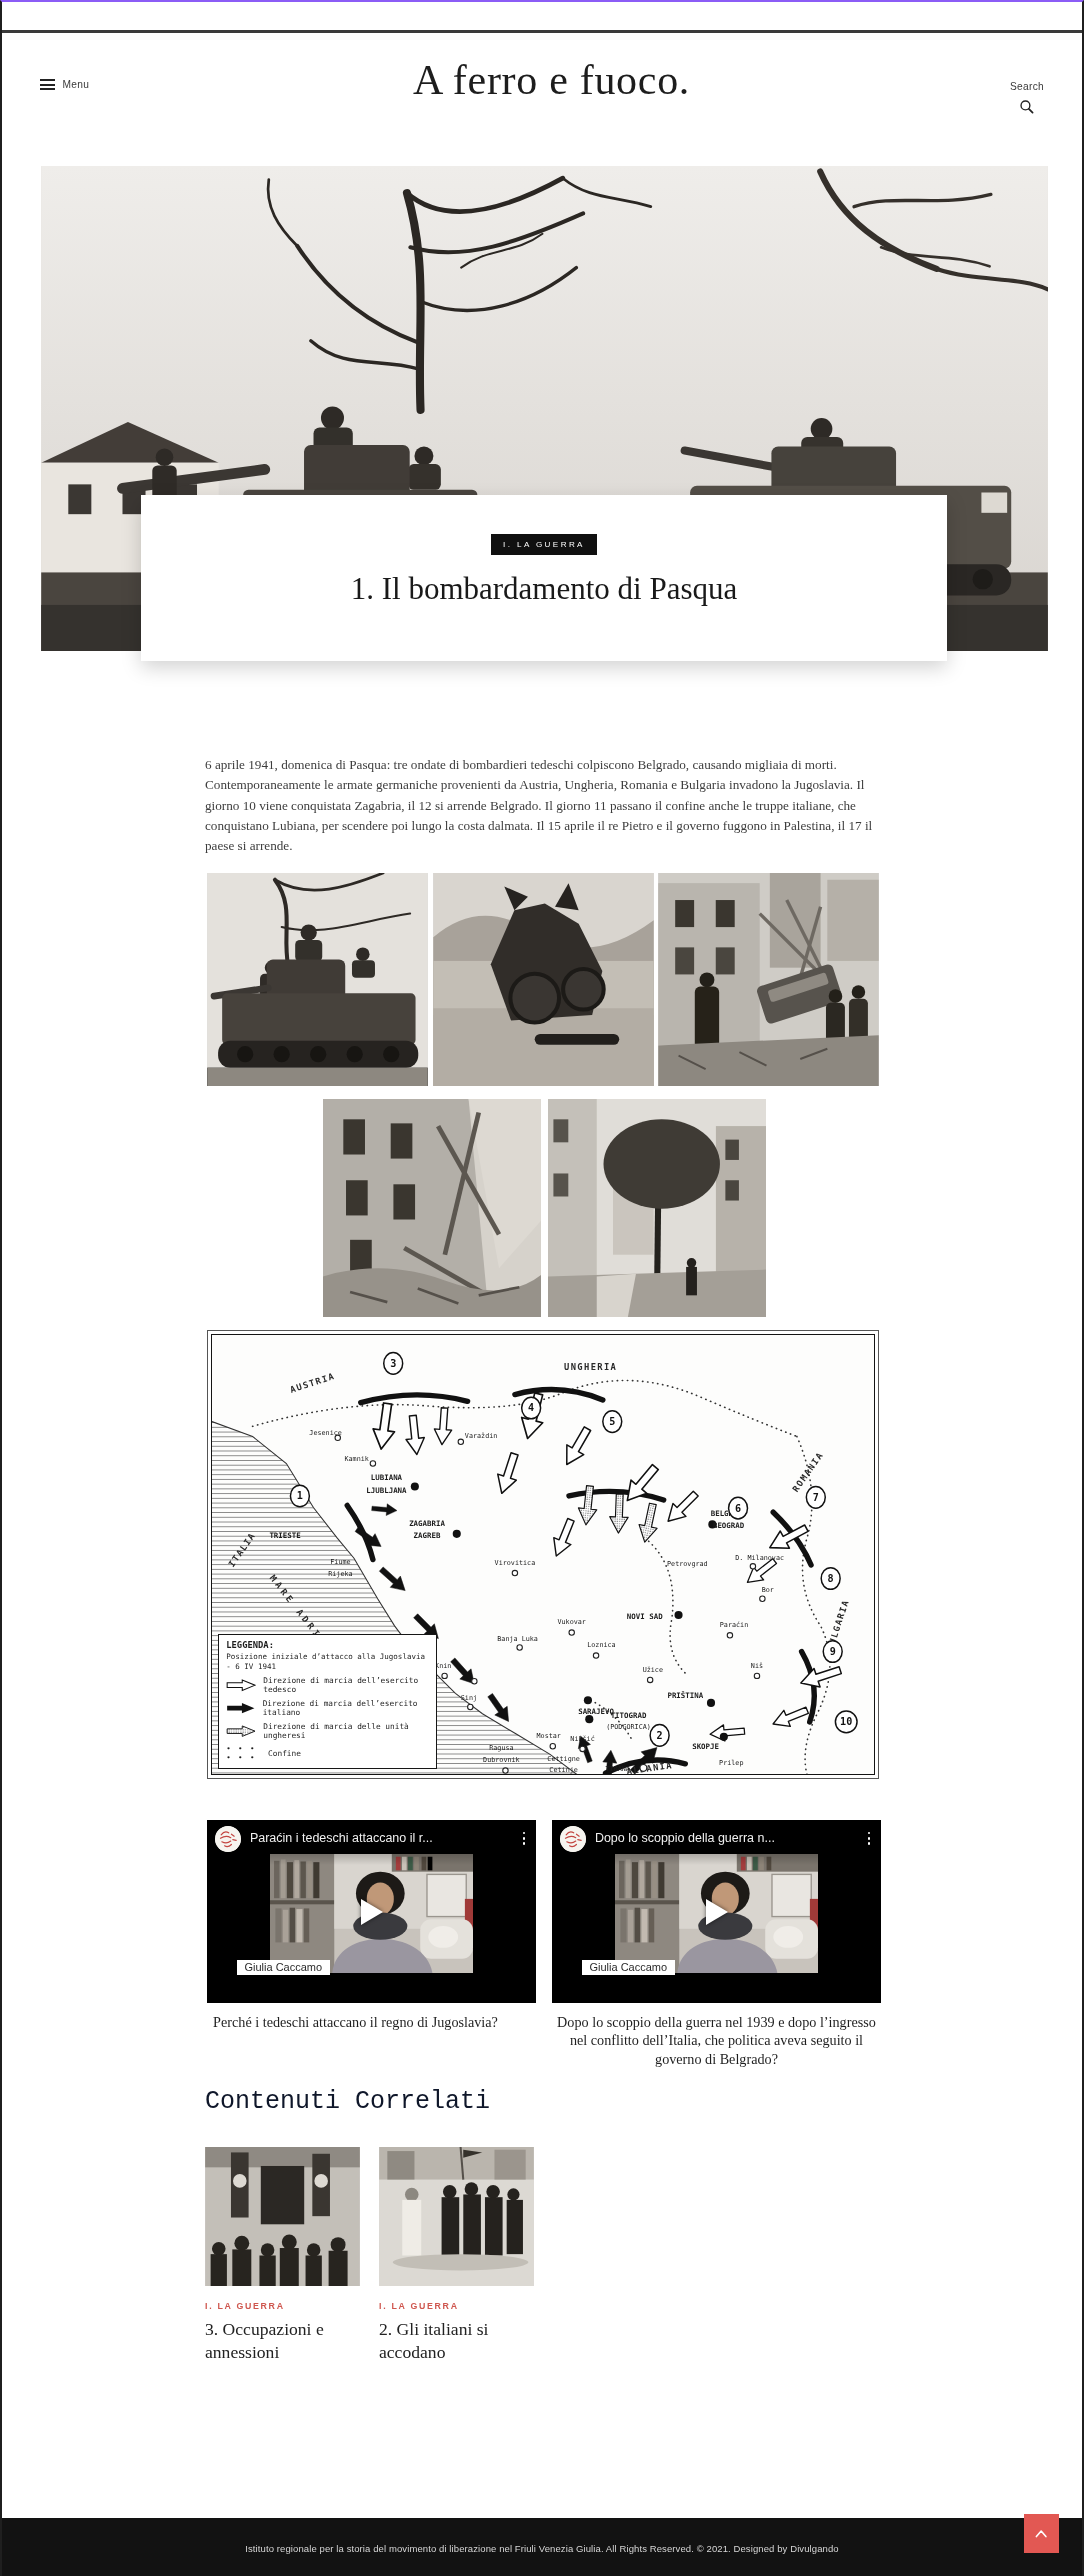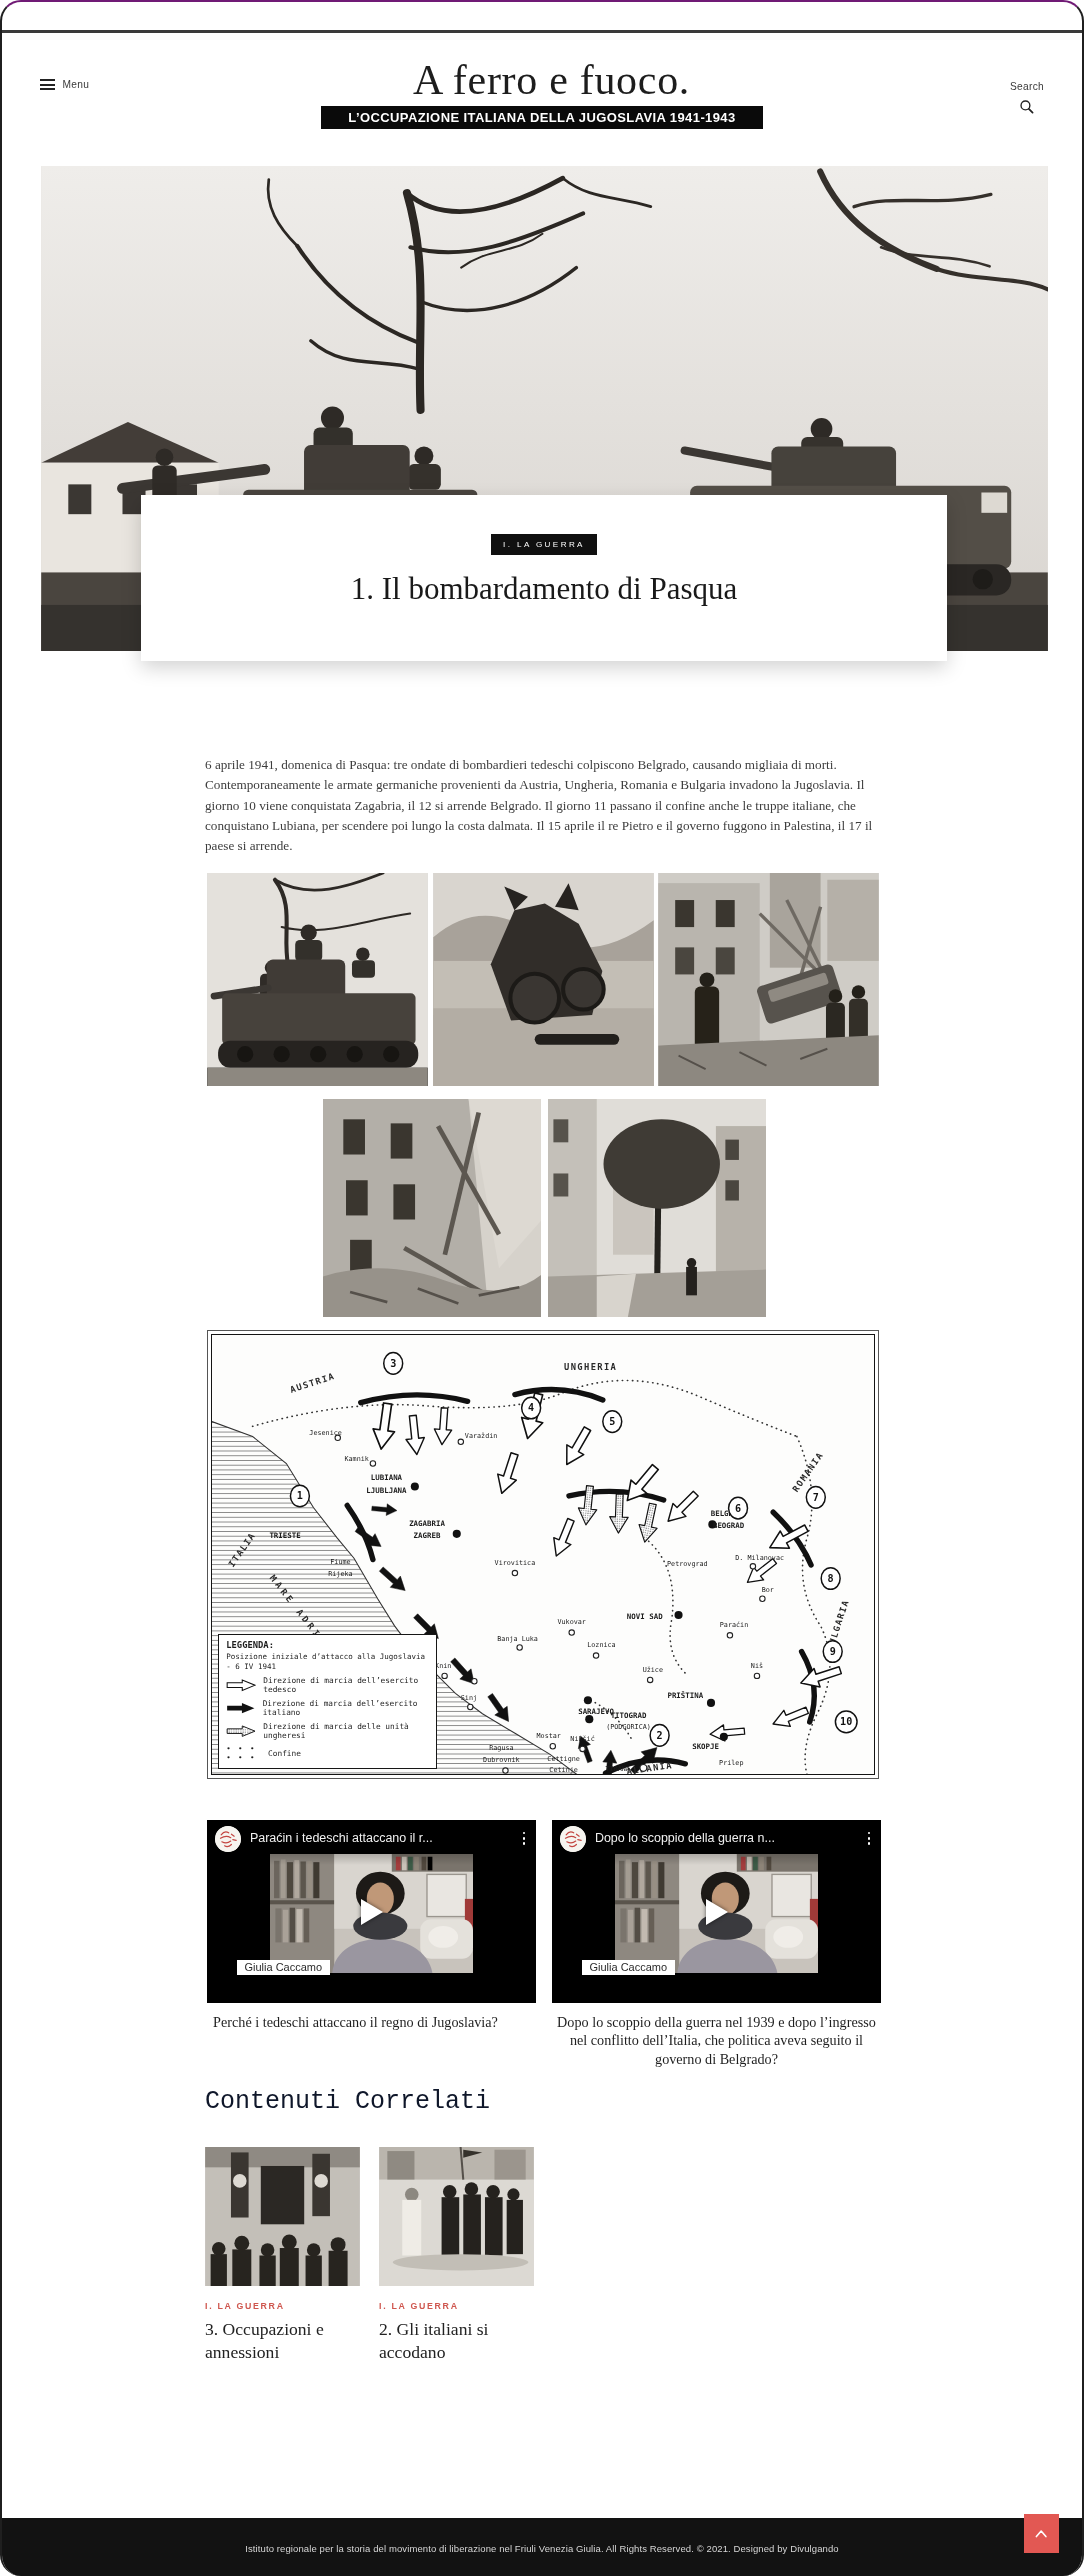--- a/index.html
+++ b/index.html
@@ -1,18 +1,18 @@
 <!DOCTYPE html>
 <html style="font-size:11px"><head>
 <meta charset="utf-8">
 <style>
   html,body{margin:0;padding:0;background:#fff;}
   .page{position:relative;width:1084px;height:2576px;margin:0 auto;background:#fff;
-        border-left:2.7px solid #1f1f1f;border-right:2.7px solid #1f1f1f;border-top:2px solid #701a75;
-        box-sizing:border-box;overflow:hidden;font-family:"Liberation Sans",sans-serif;border-radius:21px;}
+        border-left:2.7px solid #1f1f1f;border-right:2.7px solid #1f1f1f;border-top:2px solid #8b5cf6;
+        box-sizing:border-box;overflow:hidden;font-family:"Liberation Sans",sans-serif;}
   .abs{position:absolute;}
   
   .top-rule{position:absolute;top:28px;left:0;right:0;height:3.4px;background:#3a3a3a;}
   
   .menu-btn{left:38px;top:77px;display:flex;align-items:center;gap:7.5px;cursor:pointer;}
   .bars{display:flex;flex-direction:column;gap:2.7px;}
   .bars i{display:block;width:15px;height:2px;background:#222;}
   .menu-label{font-size:10.2px;color:#3a3a3a;letter-spacing:0.3px;}
   .site-title{left:0;right:0;top:54px;text-align:center;font-family:"Liberation Serif","DejaVu Serif",serif;
               font-size:42px;color:#1d1d1d;letter-spacing:0.7px;cursor:pointer;padding-left:19px;}
@@ -85,23 +85,20 @@
 
   <div class="abs menu-btn">
     <span class="bars">
         <i></i>
         <i></i>
         <i></i>
       </span>
     <span class="menu-label">Menu</span>
   </div>
   <div class="abs site-title">A ferro e fuoco.</div>
-  <div class="abs tagline-wrap">
-    <span class="tagline">L’OCCUPAZIONE ITALIANA DELLA JUGOSLAVIA 1941-1943</span>
-  </div>
   <div class="abs search-btn">
     <span class="search-label">Search</span>
     <svg width="16.3" height="16.3" viewBox="0 0 24 24">
       <circle cx="9.5" cy="9.5" r="6.5" fill="none" stroke="#222" stroke-width="2"></circle>
       <line x1="14.5" y1="14.5" x2="20" y2="20" stroke="#222" stroke-width="2.6" stroke-linecap="round"></line>
     </svg>
   </div>
 
   <div class="abs hero">
     <svg width="1007" height="485" viewBox="0 0 1486 716">

